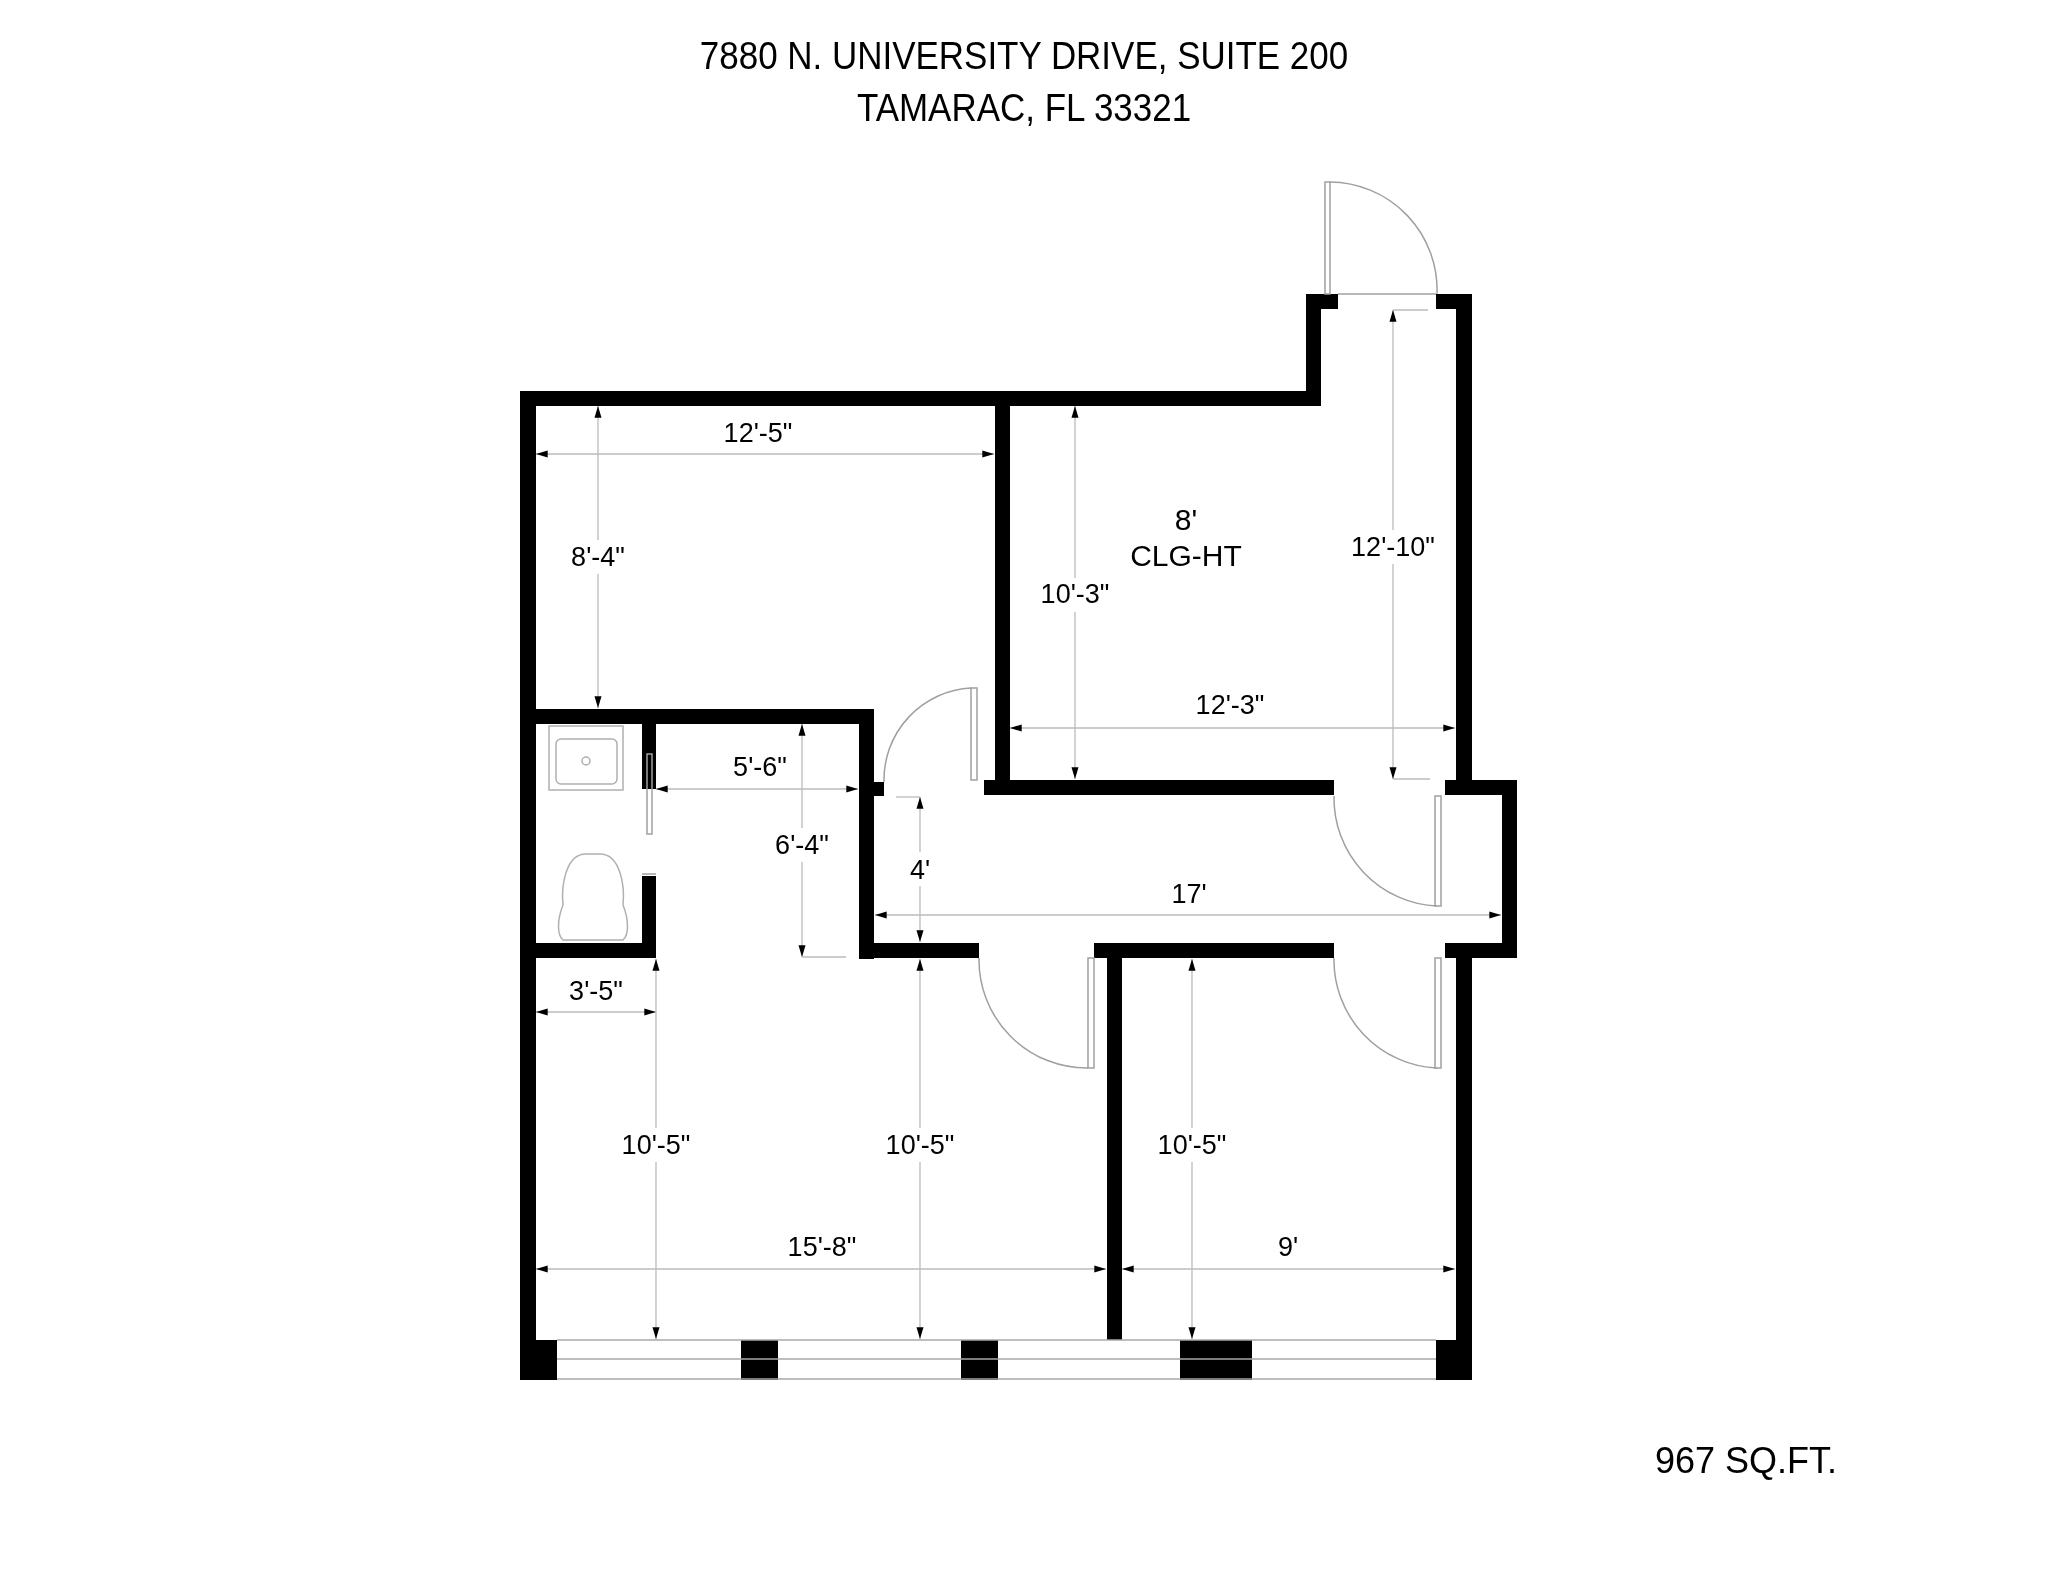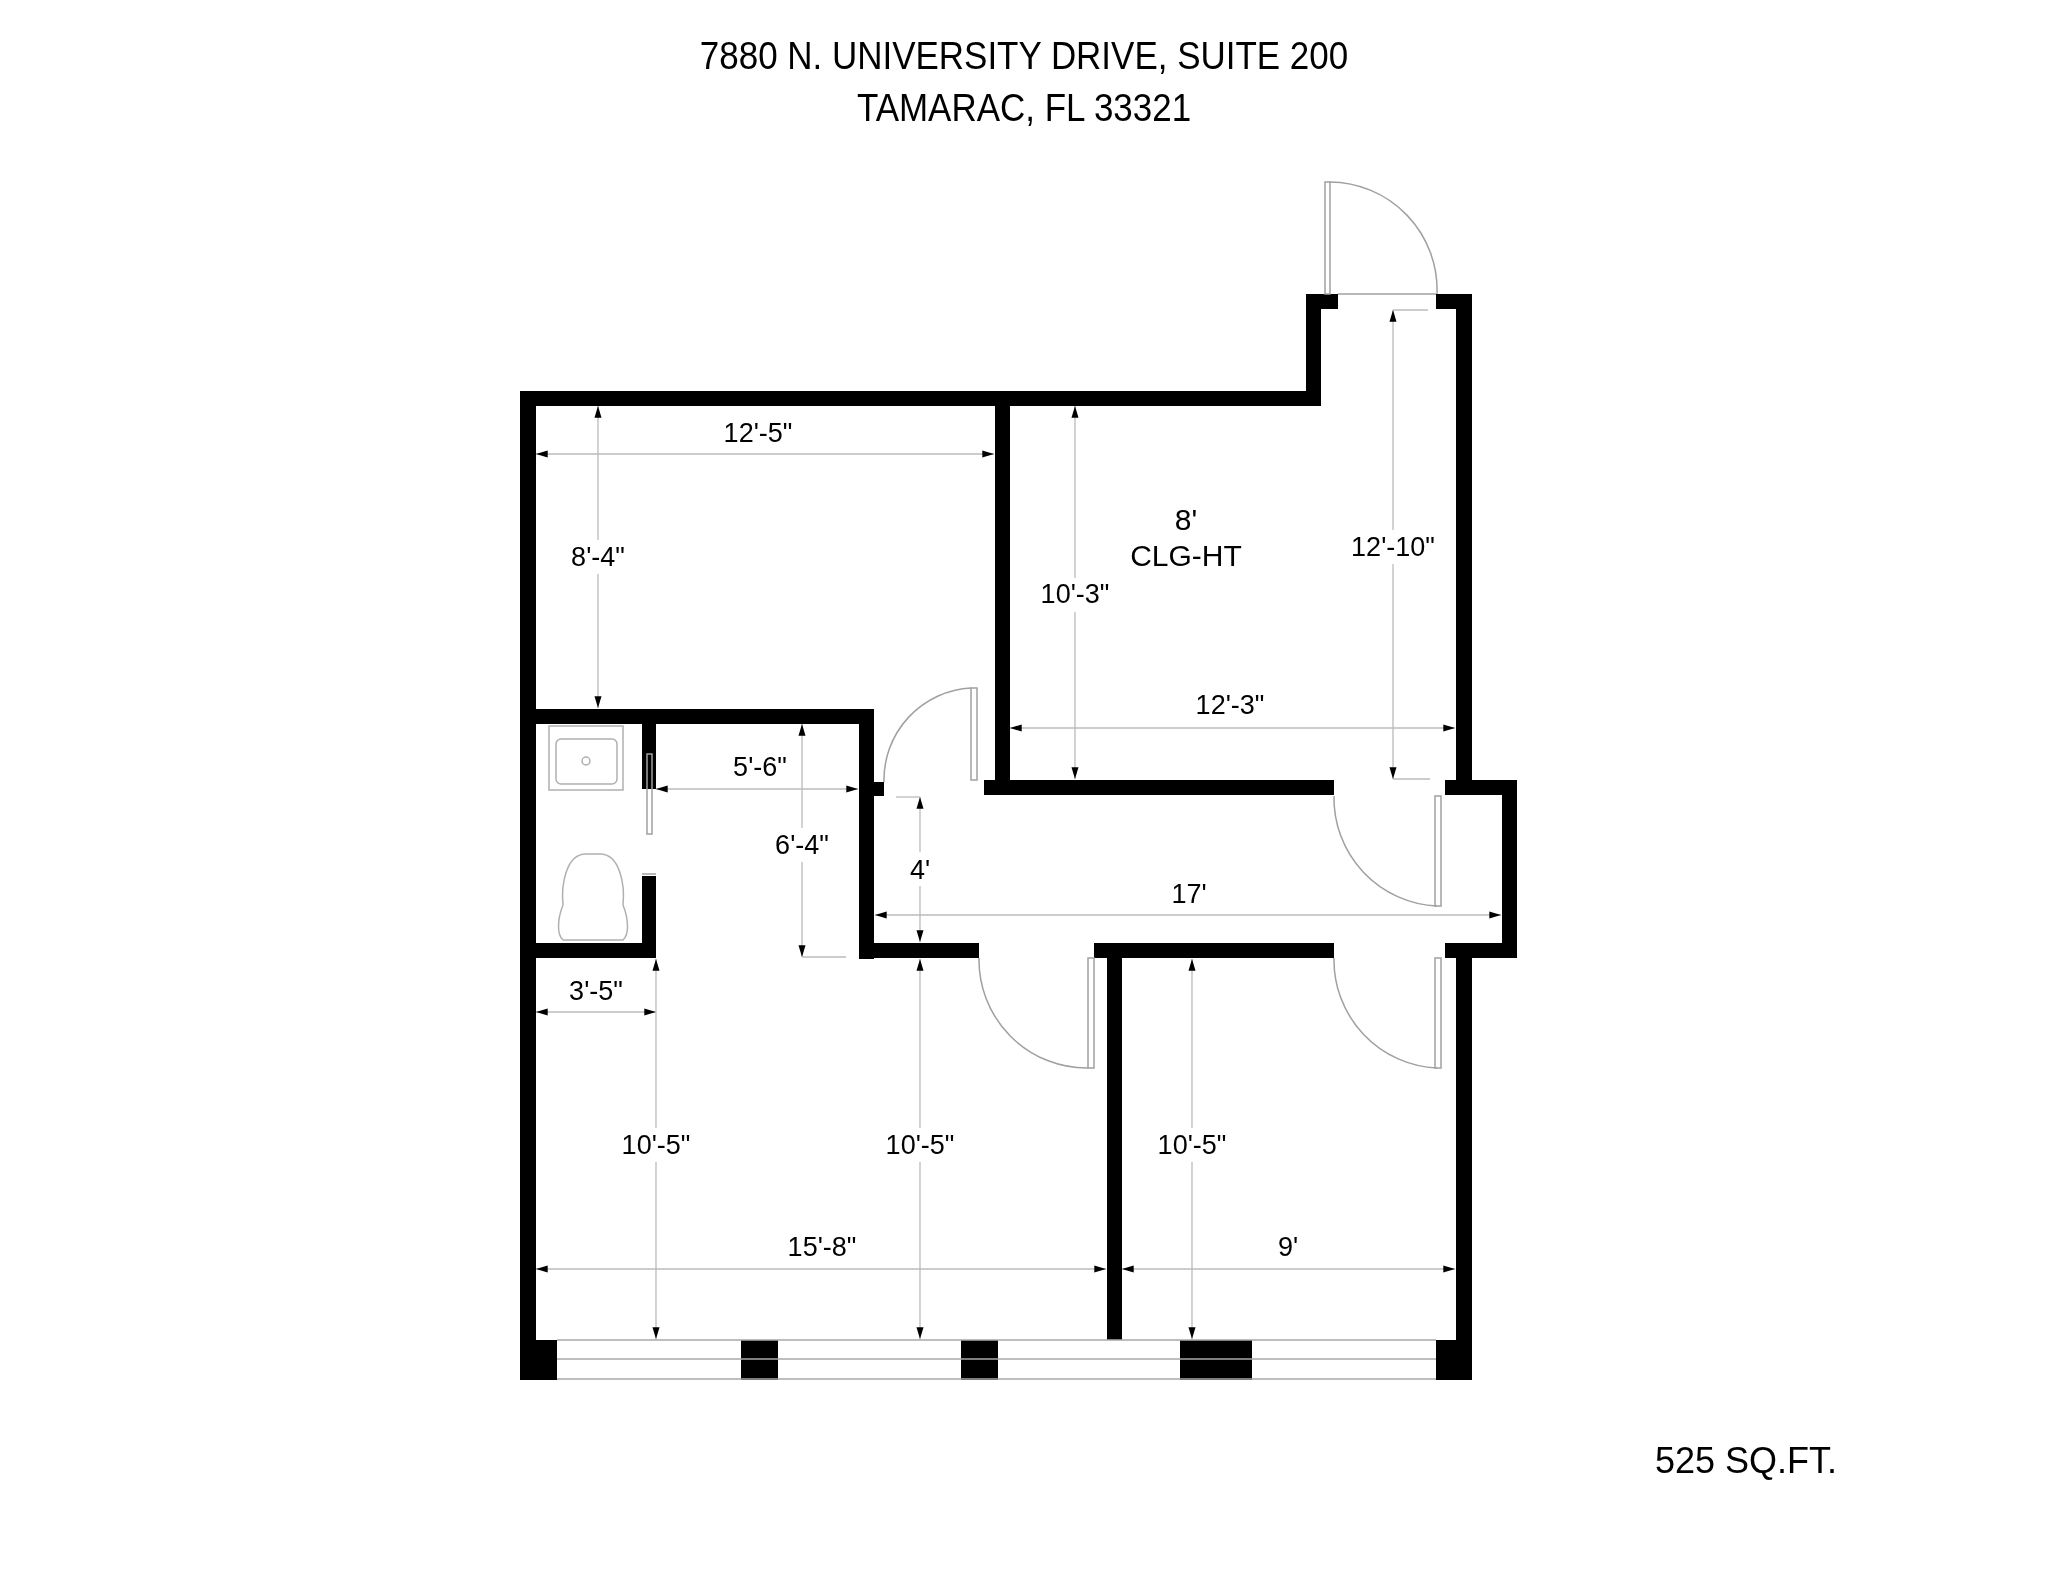--- a/index.html
+++ b/index.html
@@ -196,13 +196,13 @@
 
     <rect x="1152" y="1128" width="80" height="34" fill="#fff"></rect>
     <text class="lbl" x="1192" y="1154" text-anchor="middle">10'-5"</text>
 
     <text class="lbl" x="822" y="1256" text-anchor="middle">15'-8"</text>
 
     <text class="lbl" x="1288" y="1256" text-anchor="middle">9'</text>
   </g>
 </svg>
 
-<div class="sqft">525 SQ.FT.</div>
+<div class="sqft">967 SQ.FT.</div>
 
 </body></html>

